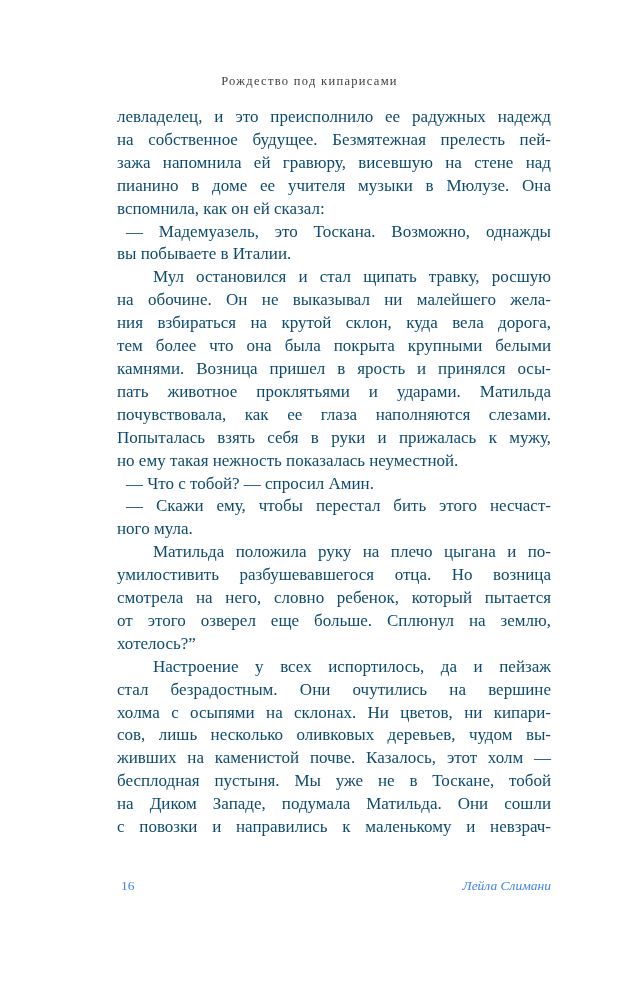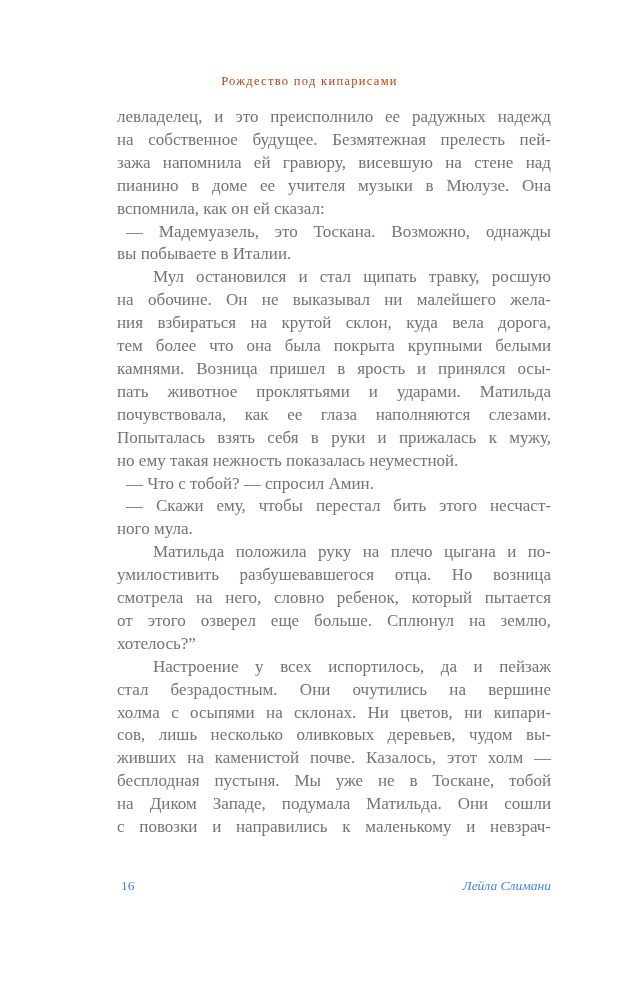--- a/index.html
+++ b/index.html
@@ -21,30 +21,30 @@
     overflow: hidden;
   }
   .running-header {
     position: absolute;
     top: 74px;
     left: 0;
     width: 619px;
     text-align: center;
     font-size: 12.5px;
     letter-spacing: 1.3px;
-    color: #c2410c;
+    color: #404040;
   }
   .body-text {
     position: absolute;
     top: 106px;
     left: 117px;
     width: 434px;
     font-size: 17px;
     line-height: 22.9px;
-    color: #737373;
+    color: #0c4a6e;
   }
   .paragraph {
     margin: 0;
     padding: 0;
   }
   .line {
     text-align: justify;
     text-align-last: justify;
     white-space: normal;
   }

